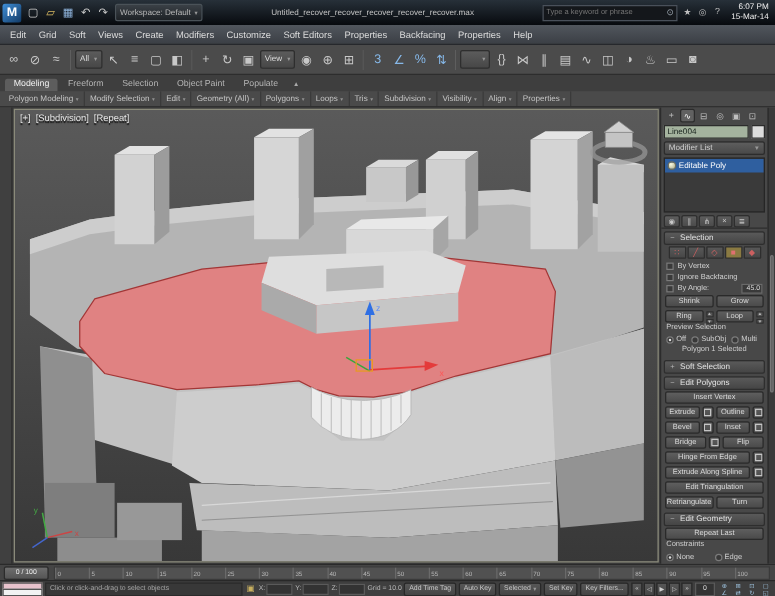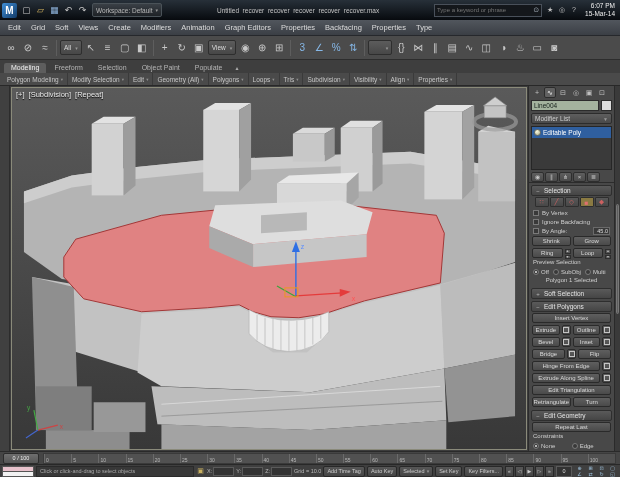--- a/index.html
+++ b/index.html
@@ -154,26 +154,26 @@
   </div>
 
   <div class="menu-bar">
 
   <div class="menu-item">Edit</div>
       <div class="menu-item">Grid</div>
       <div class="menu-item">Soft</div>
       <div class="menu-item">Views</div>
       <div class="menu-item">Create</div>
       <div class="menu-item">Modifiers</div>
-      <div class="menu-item">Animation</div>
-      <div class="menu-item">Graph Editors</div>
+      <div class="menu-item">Customize</div>
+      <div class="menu-item">Soft Editors</div>
       <div class="menu-item">Properties</div>
       <div class="menu-item">Backfacing</div>
       <div class="menu-item">Properties</div>
-      <div class="menu-item">Type</div>
+      <div class="menu-item">Help</div>
     </div>
 
   <div class="main-toolbar">
     <div class="tb-group">
 
     <div class="tb-icon">∞</div>
         <div class="tb-icon">⊘</div>
         <div class="tb-icon">≈</div>
       </div>
     <div class="tb-sep"></div>

